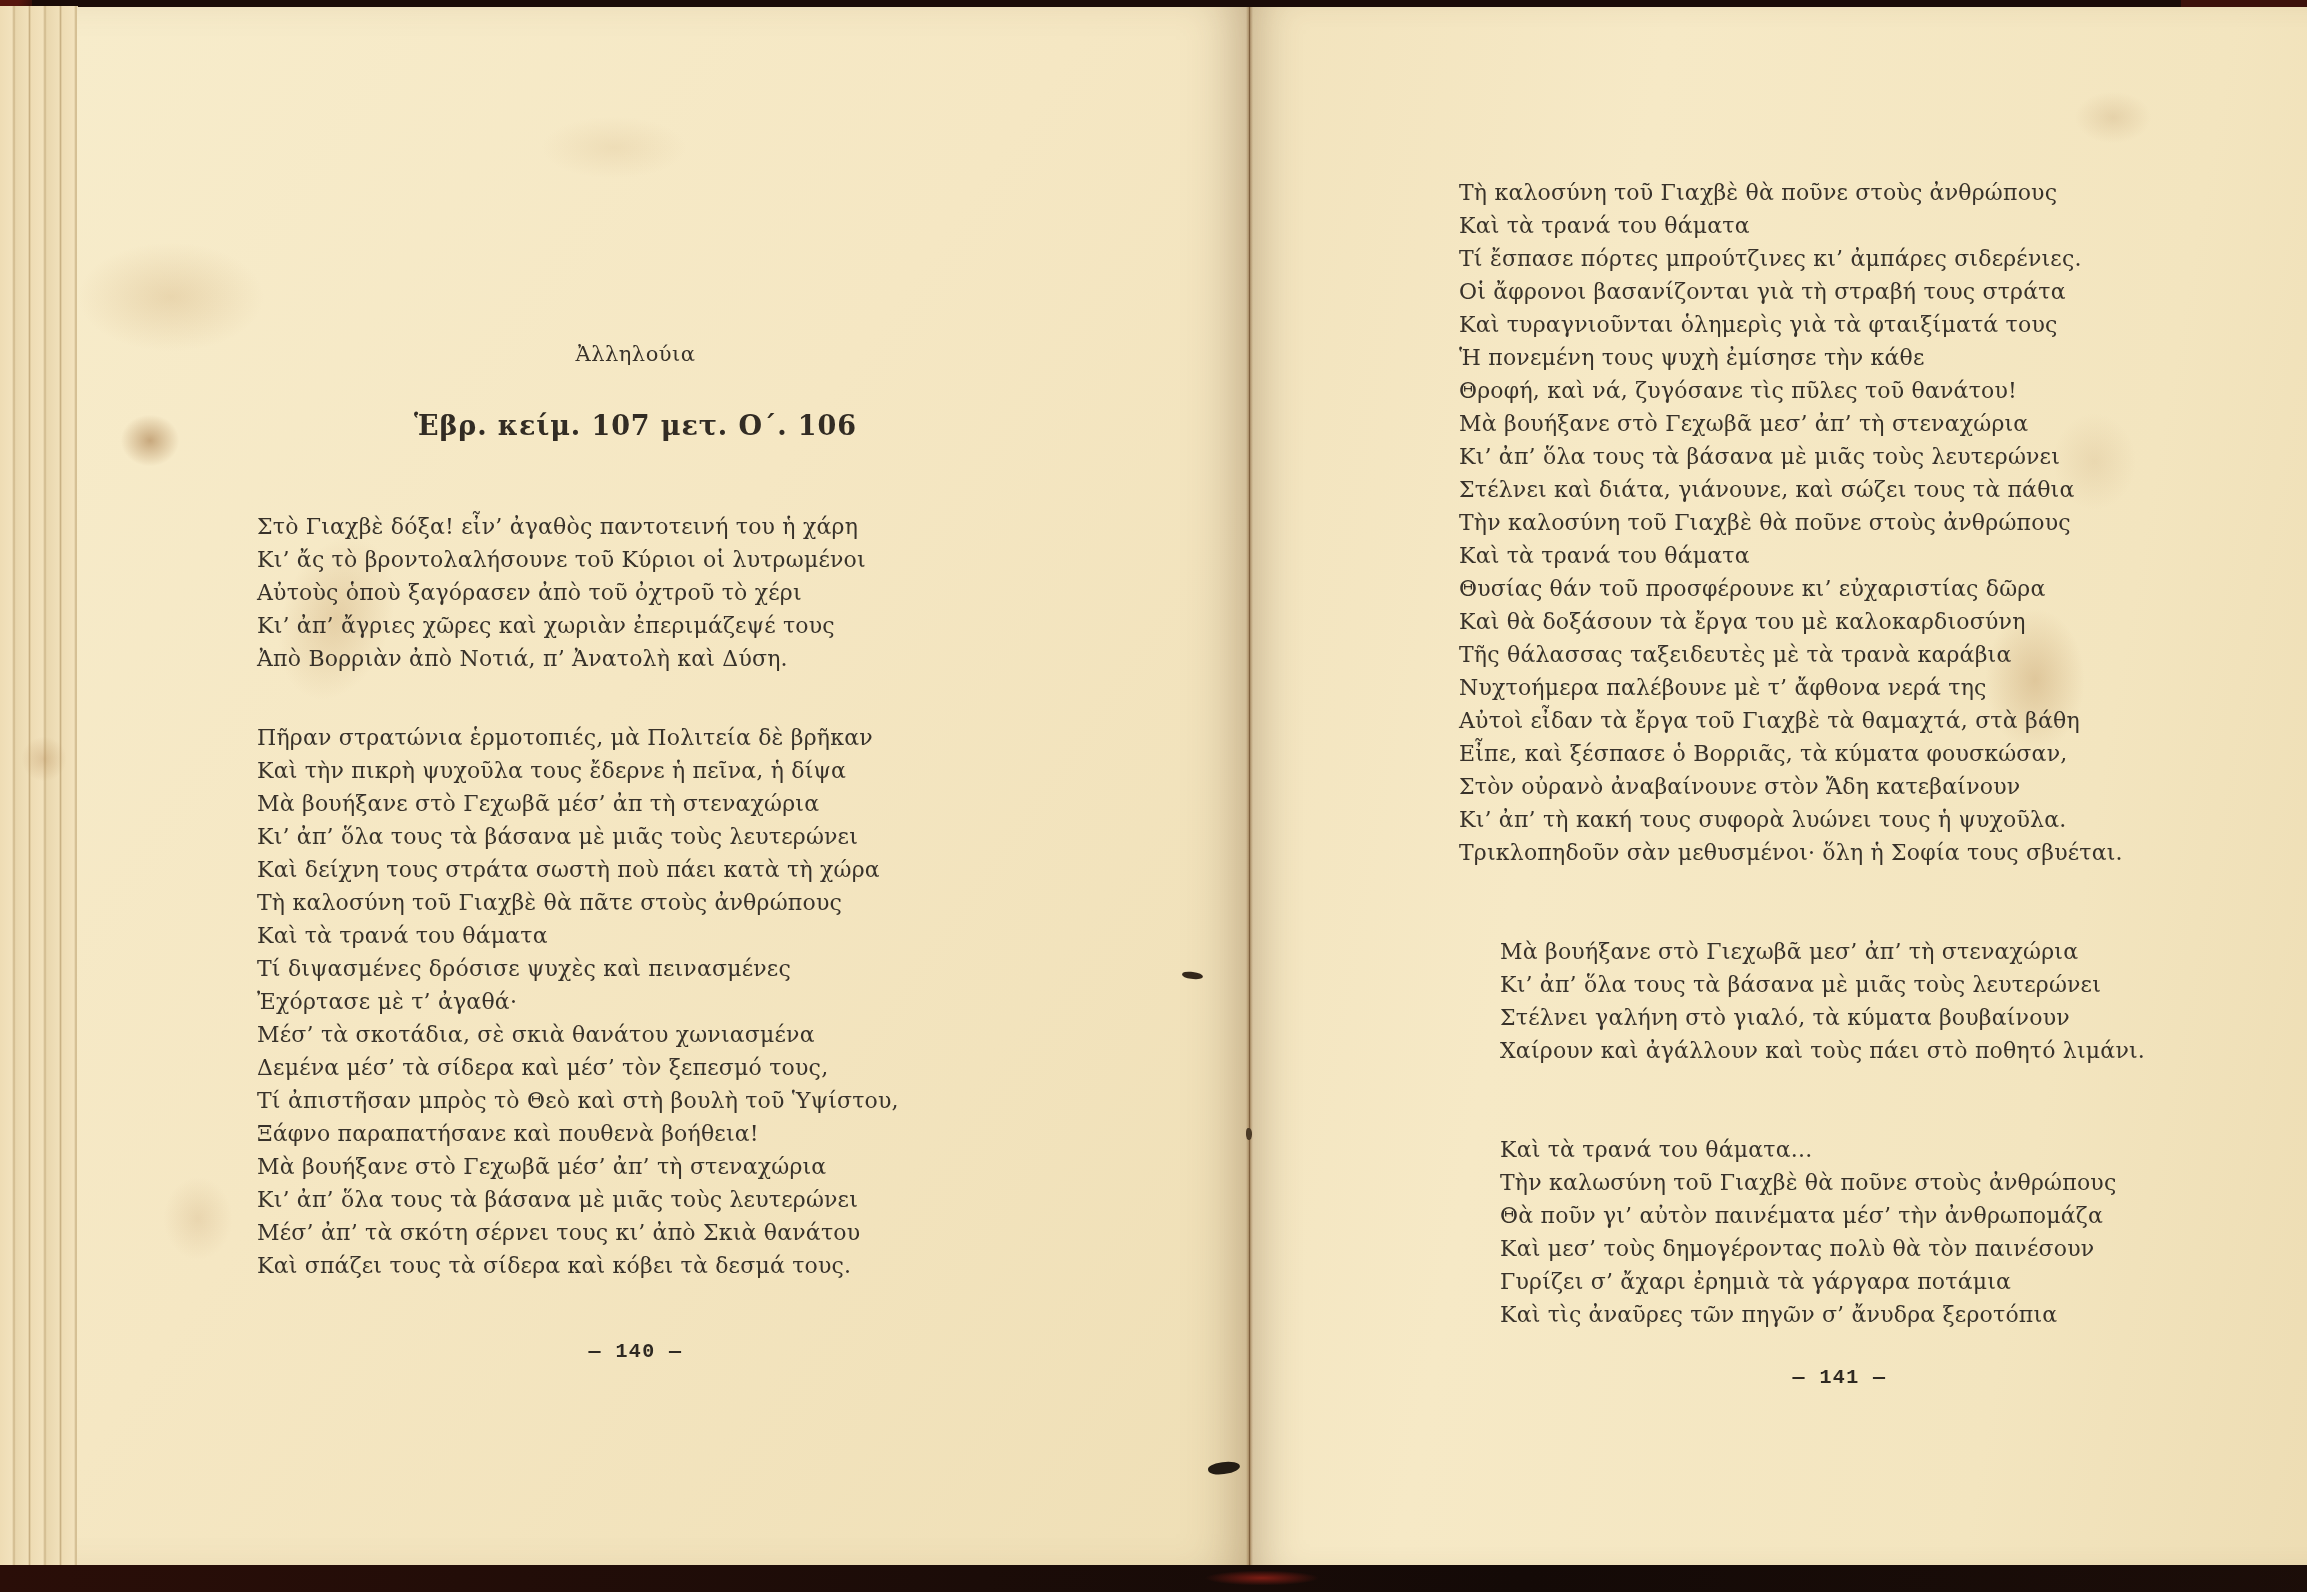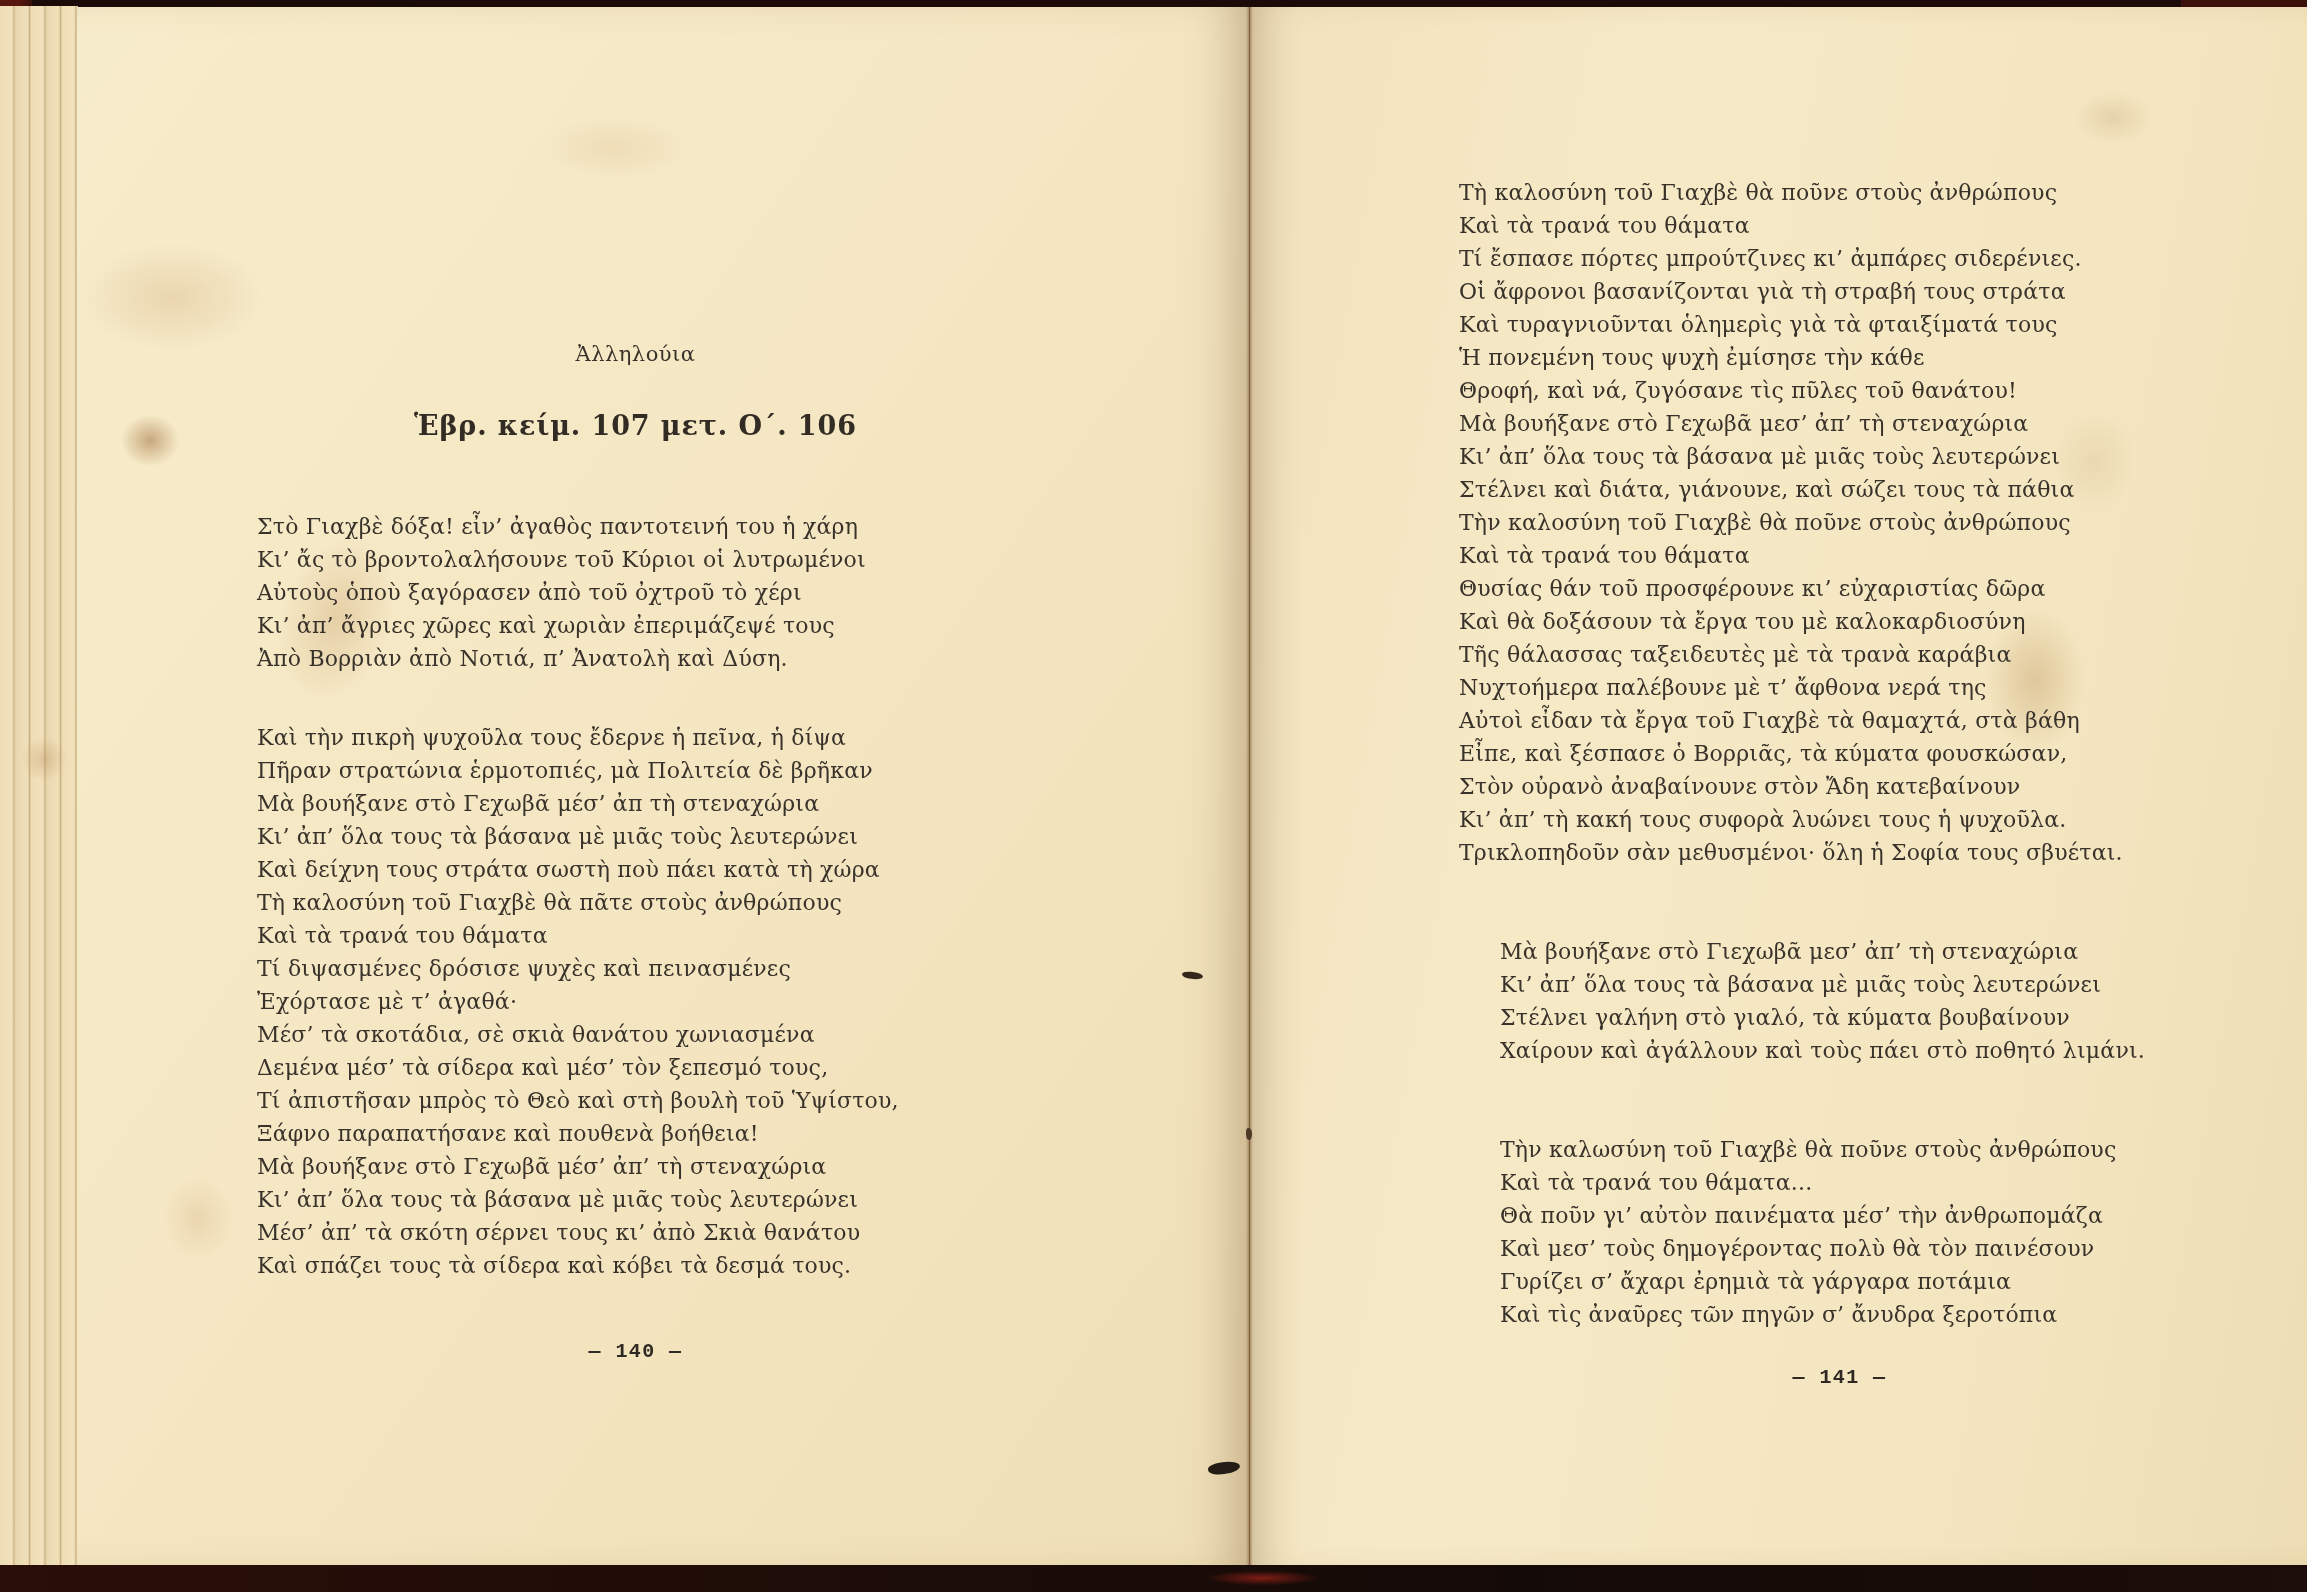--- a/index.html
+++ b/index.html
@@ -96,22 +96,22 @@
     <div class="heading">Ἀλληλούια</div>
     <div class="subheading">Ἑβρ. κείμ. 107 μετ. Ο΄. 106</div>
     <div class="stanza">
         <div class="verse-line">Στὸ Γιαχβὲ δόξα! εἶν’ ἀγαθὸς παντοτεινή του ἡ χάρη</div>
         <div class="verse-line">Κι’ ἄς τὸ βροντολαλήσουνε τοῦ Κύριοι οἱ λυτρωμένοι</div>
         <div class="verse-line">Αὐτοὺς ὁποὺ ξαγόρασεν ἀπὸ τοῦ ὀχτροῦ τὸ χέρι</div>
         <div class="verse-line">Κι’ ἀπ’ ἄγριες χῶρες καὶ χωριὰν ἐπεριμάζεψέ τους</div>
         <div class="verse-line">Ἀπὸ Βορριὰν ἀπὸ Νοτιά, π’ Ἀνατολὴ καὶ Δύση.</div>
       </div>
     <div class="stanza">
+        <div class="verse-line">Πῆραν στρατώνια ἑρμοτοπιές, μὰ Πολιτεία δὲ βρῆκαν</div>
         <div class="verse-line">Καὶ τὴν πικρὴ ψυχοῦλα τους ἔδερνε ἡ πεῖνα, ἡ δίψα</div>
-        <div class="verse-line">Πῆραν στρατώνια ἑρμοτοπιές, μὰ Πολιτεία δὲ βρῆκαν</div>
         <div class="verse-line">Μὰ βουήξανε στὸ Γεχωβᾶ μέσ’ ἀπ τὴ στεναχώρια</div>
         <div class="verse-line">Κι’ ἀπ’ ὅλα τους τὰ βάσανα μὲ μιᾶς τοὺς λευτερώνει</div>
         <div class="verse-line">Καὶ δείχνη τους στράτα σωστὴ ποὺ πάει κατὰ τὴ χώρα</div>
         <div class="verse-line">Τὴ καλοσύνη τοῦ Γιαχβὲ θὰ πᾶτε στοὺς ἀνθρώπους</div>
         <div class="verse-line">Καὶ τὰ τρανά του θάματα</div>
         <div class="verse-line">Τί διψασμένες δρόσισε ψυχὲς καὶ πεινασμένες</div>
         <div class="verse-line">Ἐχόρτασε μὲ τ’ ἀγαθά·</div>
         <div class="verse-line">Μέσ’ τὰ σκοτάδια, σὲ σκιὰ θανάτου χωνιασμένα</div>
         <div class="verse-line">Δεμένα μέσ’ τὰ σίδερα καὶ μέσ’ τὸν ξεπεσμό τους,</div>
         <div class="verse-line">Τί ἀπιστῆσαν μπρὸς τὸ Θεὸ καὶ στὴ βουλὴ τοῦ Ὑψίστου,</div>
@@ -148,22 +148,22 @@
         <div class="verse-line">Κι’ ἀπ’ τὴ κακή τους συφορὰ λυώνει τους ἡ ψυχοῦλα.</div>
         <div class="verse-line">Τρικλοπηδοῦν σὰν μεθυσμένοι· ὅλη ἡ Σοφία τους σβυέται.</div>
       </div>
     <div class="stanza">
         <div class="verse-line">Μὰ βουήξανε στὸ Γιεχωβᾶ μεσ’ ἀπ’ τὴ στεναχώρια</div>
         <div class="verse-line">Κι’ ἀπ’ ὅλα τους τὰ βάσανα μὲ μιᾶς τοὺς λευτερώνει</div>
         <div class="verse-line">Στέλνει γαλήνη στὸ γιαλό, τὰ κύματα βουβαίνουν</div>
         <div class="verse-line">Χαίρουν καὶ ἀγάλλουν καὶ τοὺς πάει στὸ ποθητό λιμάνι.</div>
       </div>
     <div class="stanza">
+        <div class="verse-line">Καὶ τὰ τρανά του θάματα...</div>
         <div class="verse-line">Τὴν καλωσύνη τοῦ Γιαχβὲ θὰ ποῦνε στοὺς ἀνθρώπους</div>
-        <div class="verse-line">Καὶ τὰ τρανά του θάματα...</div>
         <div class="verse-line">Θὰ ποῦν γι’ αὐτὸν παινέματα μέσ’ τὴν ἀνθρωπομάζα</div>
         <div class="verse-line">Καὶ μεσ’ τοὺς δημογέροντας πολὺ θὰ τὸν παινέσουν</div>
         <div class="verse-line">Γυρίζει σ’ ἄχαρι ἐρημιὰ τὰ γάργαρα ποτάμια</div>
         <div class="verse-line">Καὶ τὶς ἀναῦρες τῶν πηγῶν σ’ ἄνυδρα ξεροτόπια</div>
       </div>
     <div class="page-number page-number-right">— 141 —</div>
   </div>
 
   <div class="cover-bottom"></div>
   <div class="cover-bottom-red"></div>

